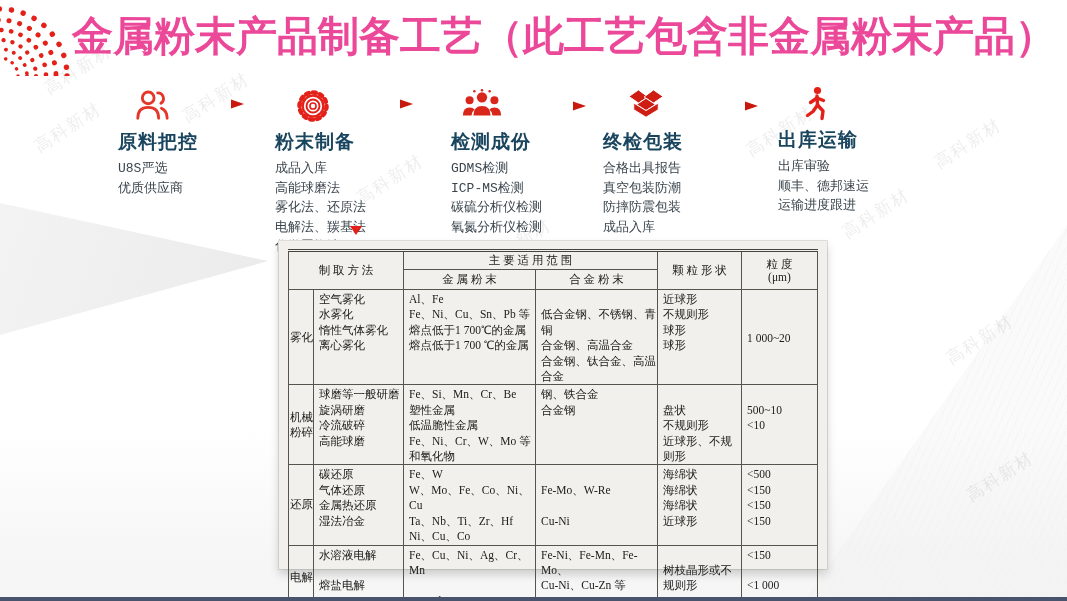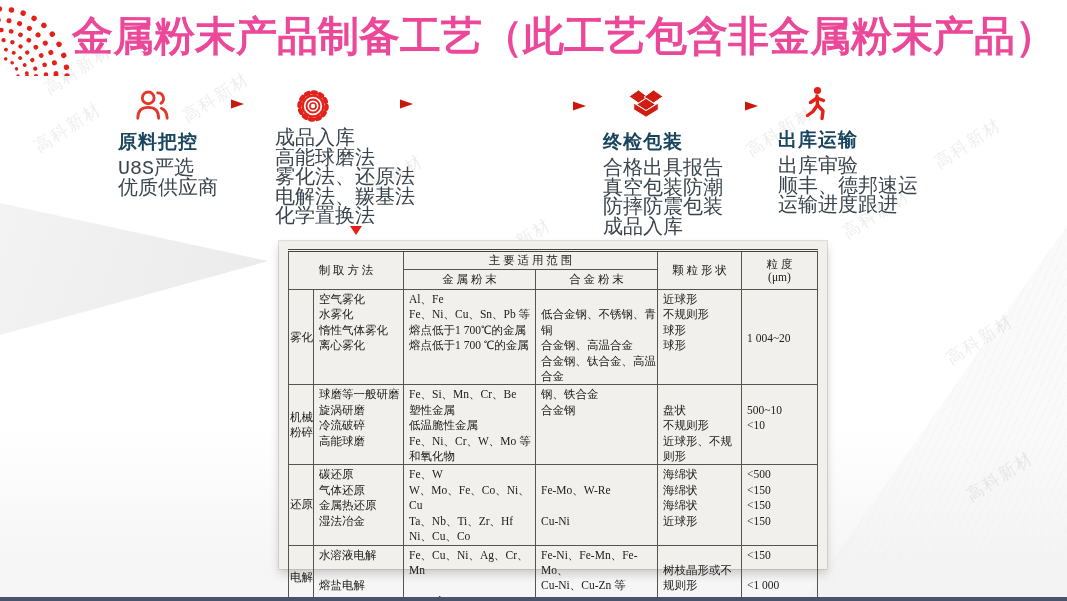--- a/index.html
+++ b/index.html
@@ -25,21 +25,21 @@
   .logo { position:absolute; left:0; top:0; width:82px; height:76px; }
 
   
   .title { position:absolute; left:72px; top:9px; font-family:Liberation Sans, sans-serif;
     font-weight:bold; font-size:41px; color:#ec4899; white-space:nowrap; letter-spacing:0px; }
 
   
   .step { position:absolute;font-family:Liberation Mono, monospace; }
   .step .icon-box { height:36px; margin-bottom:5px; }
   .step-title { font-size:19px; font-weight:bold; color:#1a455f; letter-spacing:1px; margin-bottom:4px; }
-  .step-items { font-size:20px; color:#39444c; line-height:19.5px; white-space:pre-line; }
+  .step-items { font-size:13px; color:#39444c; line-height:19.5px; white-space:pre-line; }
 
   .arrow { position:absolute; width:58px; height:12px; }
 
   .tri-down { position:absolute; left:350px; top:226px; width:0; height:0;
     border-left:6px solid transparent; border-right:6px solid transparent;
     border-top:9px solid #e32119; }
 
   
   .scan { position:absolute; left:279px; top:241px; width:548px; height:328px;
     background:#f2f0ec; box-shadow:0 5px 9px rgba(0,0,0,.18), 0 0 0 1px #e2e0db; }
@@ -115,28 +115,51 @@
     <div class="icon-box" style="padding-left:20px">
       <svg width="36" height="36" viewBox="0 0 40 40">
         <g fill="none" stroke="#e32119">
           <circle cx="20" cy="20" r="15" stroke-width="5" stroke-dasharray="3.2 4.6" stroke-linecap="round"></circle>
           <circle cx="20" cy="20" r="11.5" stroke-width="2.6"></circle>
           <circle cx="20" cy="20" r="7.2" stroke-width="2.2"></circle>
           <circle cx="20" cy="20" r="3.4" stroke-width="1.8"></circle>
         </g>
       </svg>
     </div>
+    <div class="step-title">粉末制备</div>
     <div class="step-items">成品入库
 高能球磨法
 雾化法、还原法
 电解法、羰基法
 化学置换法</div>
   </div>
   <div class="tri-down"></div>
 
+  <div class="step" style="left:451px;top:88px;width:160px">
+    <div class="icon-box" style="padding-left:10px">
+      <svg width="42" height="34" viewBox="0 0 44 34">
+        <g fill="#d9261a">
+          <circle cx="22" cy="9" r="5.4"></circle>
+          <path d="M13 28 q0 -10 9 -10 q9 0 9 10 z"></path>
+          <circle cx="9" cy="12" r="4.2"></circle>
+          <path d="M2 28 q0 -8.5 7 -8.5 q3.5 0 5.3 2.2 q-3.3 2.6 -3.3 6.3 z"></path>
+          <circle cx="35" cy="12" r="4.2"></circle>
+          <path d="M42 28 q0 -8.5 -7 -8.5 q-3.5 0 -5.3 2.2 q3.3 2.6 3.3 6.3 z"></path>
+          <circle cx="14" cy="2.5" r="1.3"></circle>
+            <circle cx="22" cy="1.6" r="1.3"></circle>
+            <circle cx="30" cy="2.5" r="1.3"></circle>
+        </g>
+      </svg>
+    </div>
+    <div class="step-title">检测成份</div>
+    <div class="step-items">GDMS检测
+ICP-MS检测
+碳硫分析仪检测
+氧氮分析仪检测</div>
+  </div>
 
   <div class="step" style="left:778px;top:86px;width:150px">
     <div class="icon-box" style="padding-left:26px">
       <svg width="24" height="36" viewBox="0 0 24 36">
         <circle cx="13.5" cy="4.5" r="3.6" fill="#e32119"></circle>
         <g fill="none" stroke="#e32119" stroke-width="3.4" stroke-linecap="round" stroke-linejoin="round">
           <path d="M13 10 L13.5 19"></path>
           <path d="M13 12 L6.5 16.5"></path>
           <path d="M13 12 L19.5 14.5"></path>
           <path d="M13.5 19 L19 25 L18 32.5"></path>
@@ -218,21 +241,21 @@
 熔点低于1 700℃的金属
 熔点低于1 700 ℃的金属</td>
         <td>
 低合金钢、不锈钢、青铜
 合金钢、高温合金
 合金钢、钛合金、高温合金</td>
         <td>近球形
 不规则形
 球形
 球形</td>
-        <td class="mid">1 004~20</td>
+        <td class="mid">1 000~20</td>
       </tr>
       <tr style="height:63px">
         <td class="grp">机械
 粉碎</td>
         <td>球磨等一般研磨
 旋涡研磨
 冷流破碎
 高能球磨</td>
         <td>Fe、Si、Mn、Cr、Be
 塑性金属

